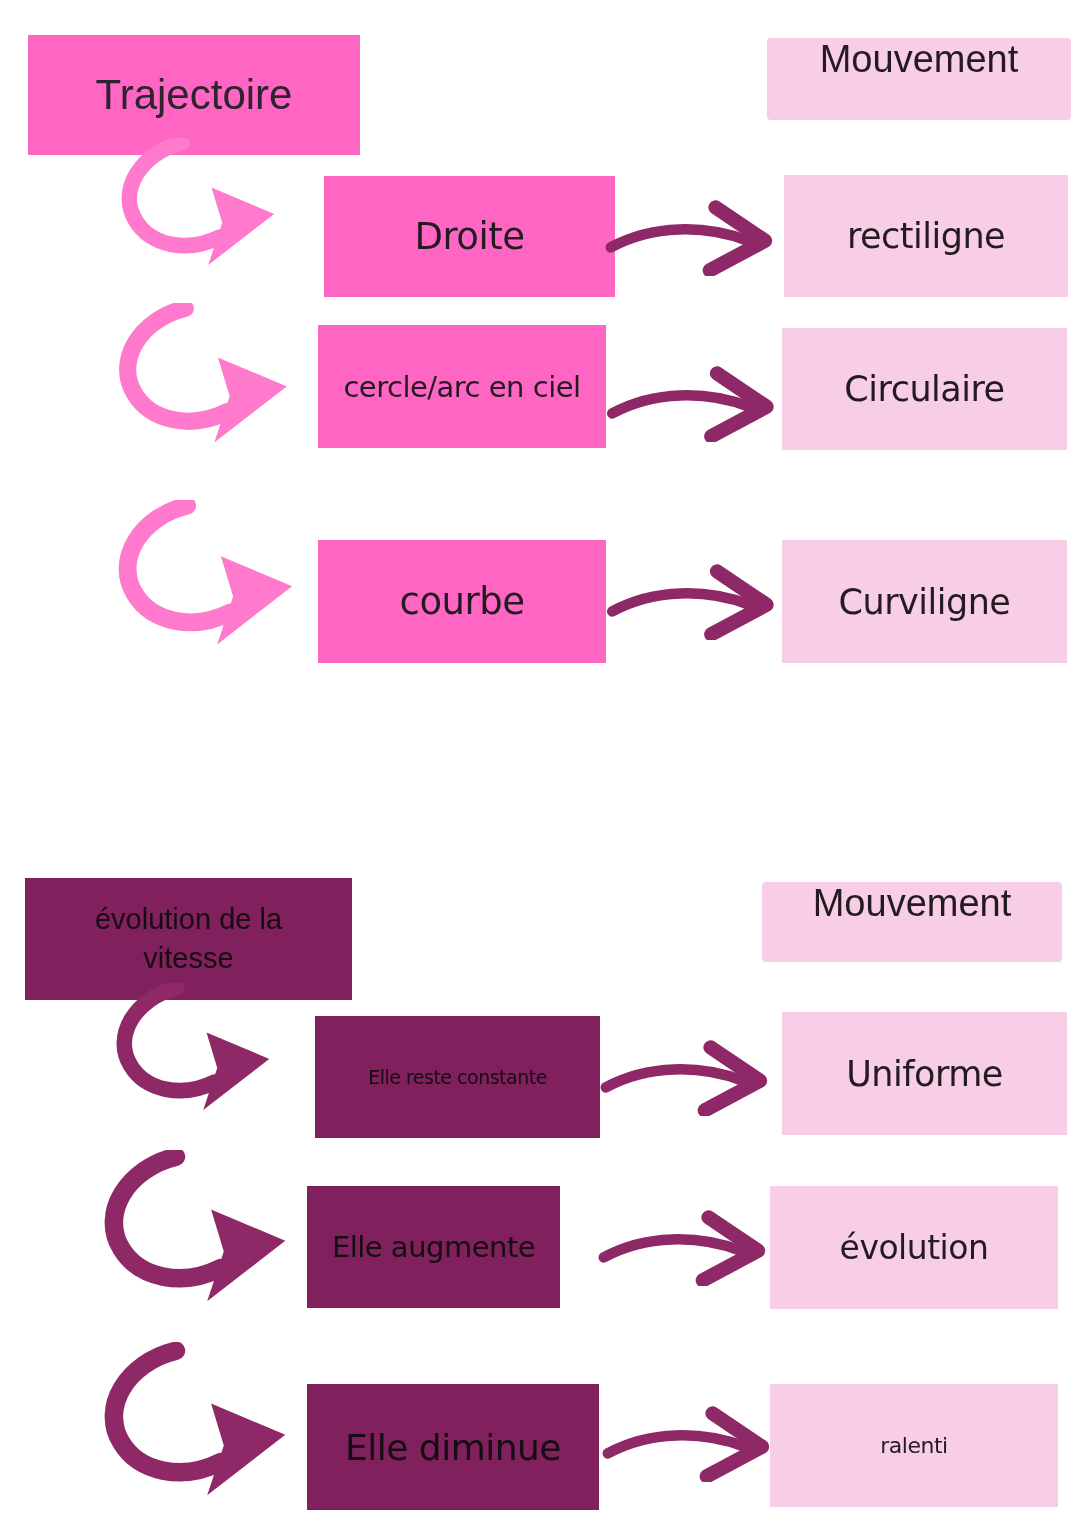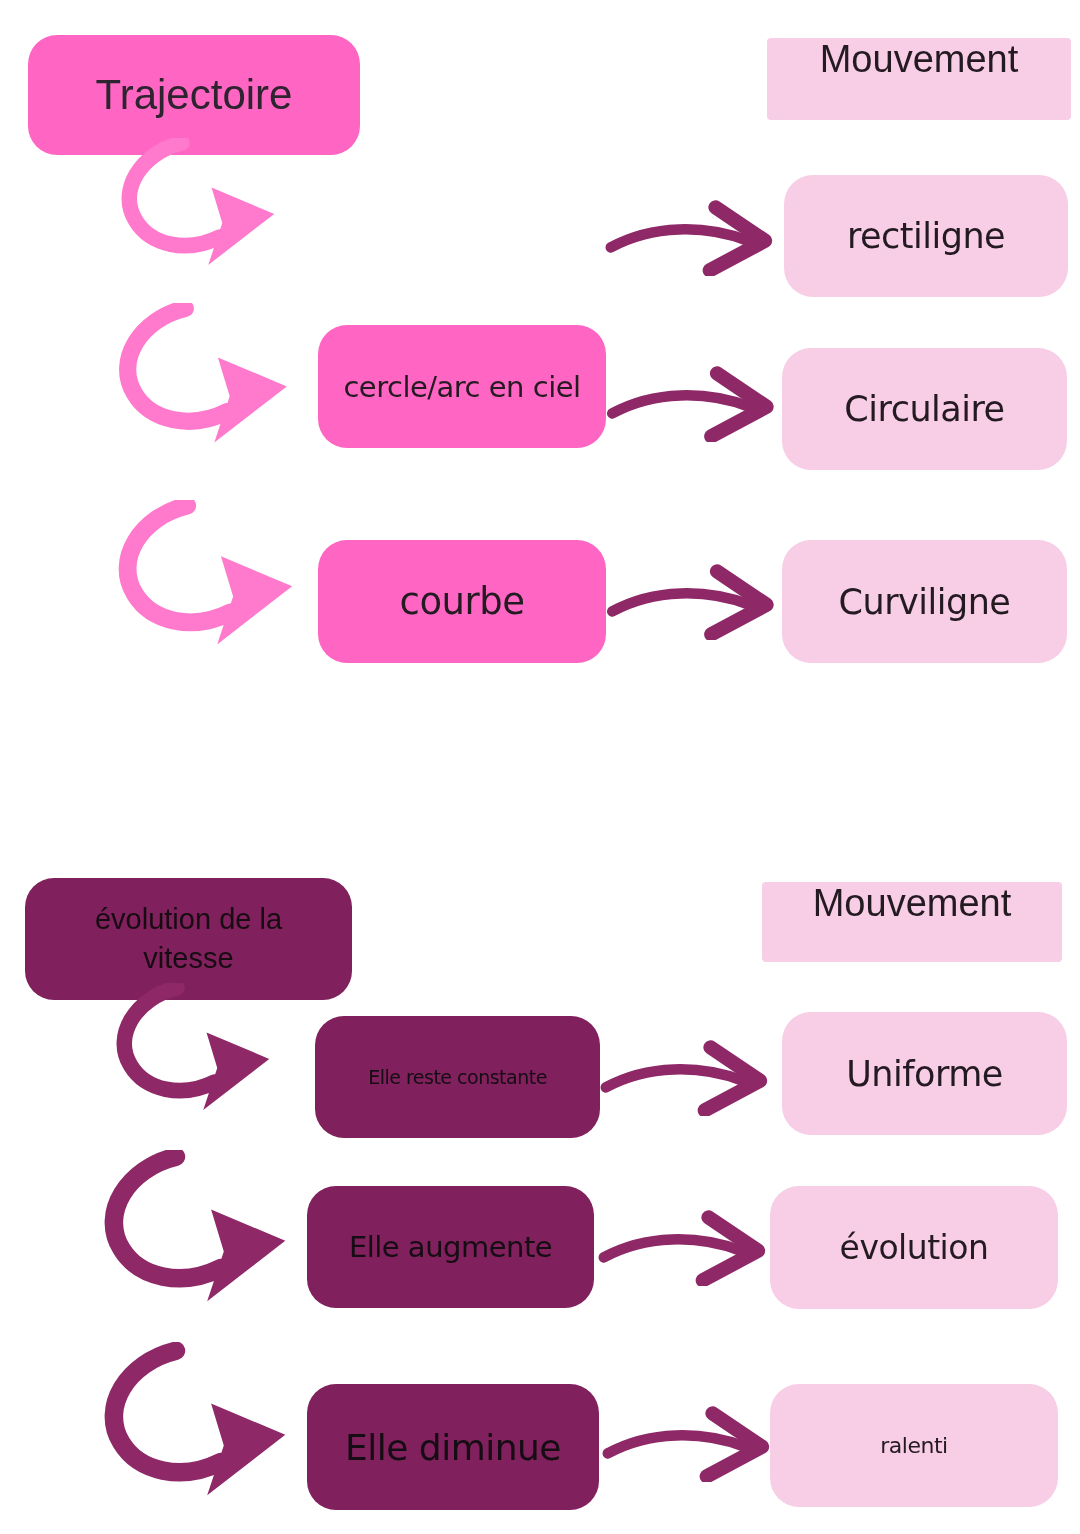--- a/index.html
+++ b/index.html
@@ -18,21 +18,20 @@
     width:1080px;height:1534px;
     background:var(--background);
     margin:0 auto;
     overflow:hidden;
     font-family:"Liberation Sans",sans-serif;
   }
   .abs{position:absolute;}
   .box{
     display:flex;align-items:center;justify-content:center;
     text-align:center;
-    border-radius:29px;
   }
   .src-box-pink{background:var(--hot-pink);color:var(--text-dark);}
   .src-box-purple{background:var(--dark-purple);color:#150D13;}
   .tgt-box{background:var(--light-pink);color:var(--text-dark);}
   .pill{
     background:var(--light-pink);color:var(--text-dark);
     border-radius:4px;
     display:flex;justify-content:center;
   }
   .title-box-pink{background:var(--hot-pink);color:#2E2430;}
@@ -67,20 +66,23 @@
 
   <div class="abs pill plain" style="left:767px;top:38px;width:304px;height:82px;font-size:38px;">
     <span>Mouvement</span>
   </div>
 
   <div class="abs arrow-pink" style="left:105px;top:138px;width:185px;height:132px;">
     <svg class="icon">
         <use href="#curved-arrow"></use>
       </svg>
   </div>
+  <div class="abs box src-box-pink comic" style="left:324px;top:176px;width:291px;height:121px;font-size:37px;">
+    <span>Droite</span>
+  </div>
   <div class="abs arrow-purple" style="left:603px;top:196px;width:185px;height:80px;">
     <svg class="icon">
         <use href="#straight-arrow"></use>
       </svg>
   </div>
   <div class="abs box tgt-box comic" style="left:784px;top:175px;width:284px;height:122px;font-size:35px;">
     <span>rectiligne</span>
   </div>
 
   <div class="abs arrow-pink" style="left:105px;top:303px;width:195px;height:145px;">
@@ -89,21 +91,21 @@
       </svg>
   </div>
   <div class="abs box src-box-pink comic" style="left:318px;top:325px;width:288px;height:123px;font-size:29px;">
     <span>cercle/arc en ciel</span>
   </div>
   <div class="abs arrow-purple" style="left:606px;top:362px;width:182px;height:80px;">
     <svg class="icon">
         <use href="#straight-arrow"></use>
       </svg>
   </div>
-  <div class="abs box tgt-box comic" style="left:782px;top:348px;width:285px;height:122px;font-size:35px;">
+  <div class="abs box tgt-box comic" style="left:782px;top:328px;width:285px;height:122px;font-size:35px;">
     <span>Circulaire</span>
   </div>
 
   <div class="abs arrow-pink" style="left:105px;top:500px;width:200px;height:150px;">
     <svg class="icon">
         <use href="#curved-arrow"></use>
       </svg>
   </div>
   <div class="abs box src-box-pink comic" style="left:318px;top:540px;width:288px;height:123px;font-size:37px;">
     <span>courbe</span>
@@ -141,21 +143,21 @@
   </div>
   <div class="abs box tgt-box comic" style="left:782px;top:1012px;width:285px;height:123px;font-size:35px;">
     <span>Uniforme</span>
   </div>
 
   <div class="abs arrow-purple" style="left:92px;top:1150px;width:205px;height:158px;">
     <svg class="icon">
         <use href="#curved-arrow"></use>
       </svg>
   </div>
-  <div class="abs box src-box-purple comic" style="left:307px;top:1186px;width:287px;height:122px;font-size:29px;">
+  <div class="abs box src-box-purple comic" style="left:307px;top:1186px;width:253px;height:122px;font-size:29px;">
     <span>Elle augmente</span>
   </div>
   <div class="abs arrow-purple" style="left:596px;top:1206px;width:185px;height:80px;">
     <svg class="icon">
         <use href="#straight-arrow"></use>
       </svg>
   </div>
   <div class="abs box tgt-box comic" style="left:770px;top:1186px;width:288px;height:123px;font-size:33px;">
     <span>évolution</span>
   </div>

